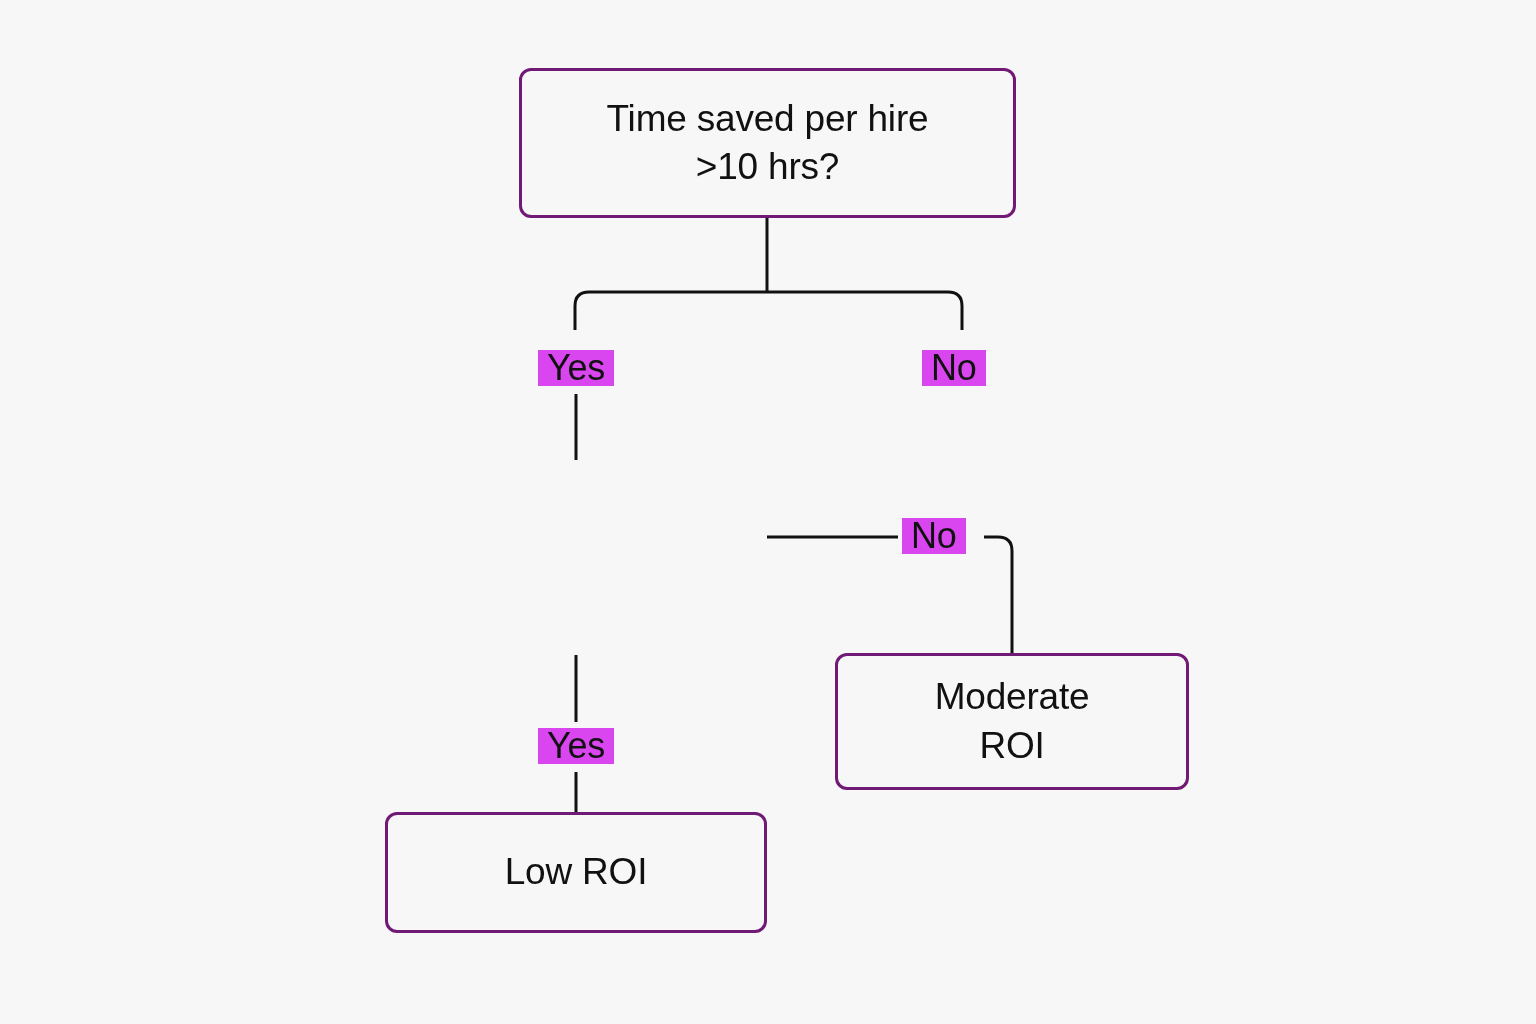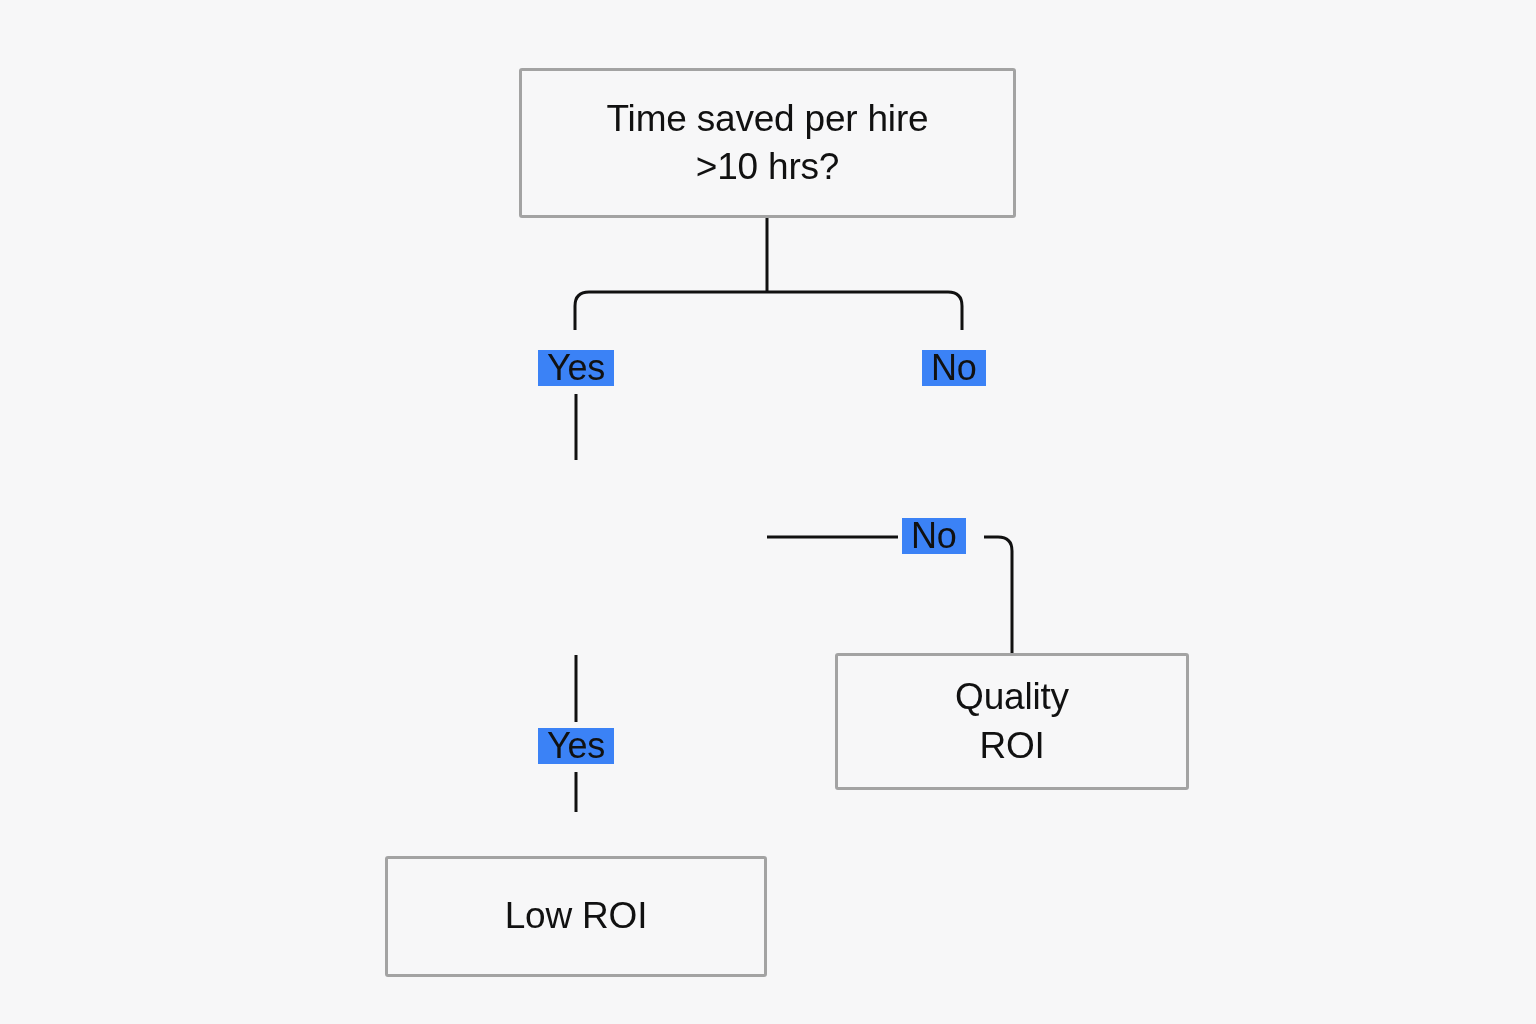--- a/index.html
+++ b/index.html
@@ -23,22 +23,22 @@
     position: absolute;
     left: 0;
     top: 0;
     width: 1536px;
     height: 1024px;
   }
   .node {
     position: absolute;
     box-sizing: border-box;
     background: #f7f7f8;
-    border: 3px solid #a3a3a3;
-    border-radius: 3px;
+    border: 3px solid #701a75;
+    border-radius: 12px;
     display: flex;
     align-items: center;
     justify-content: center;
     text-align: center;
     color: #111111;
     line-height: 1.30;
     white-space: pre-line;
     letter-spacing: -0.2px;
   }
   #node-time-saved {
@@ -54,35 +54,34 @@
     width: 382px;
     height: 195px;
     font-size: 37px;
   }
   #node-low-roi {
     left: 385px;
     top: 812px;
     width: 382px;
     height: 121px;
     font-size: 37px;
-    margin-top: 44px;
   }
   #node-moderate-roi {
     left: 835px;
     top: 653px;
     width: 354px;
     height: 137px;
     font-size: 37px;
   }
   .edge-label {
     position: absolute;
     color: #111111;
     font-size: 36px;
     line-height: 1;
-    background: #3b82f6;
+    background: #d946ef;
     padding: 0 9px;
     white-space: nowrap;
     letter-spacing: -0.2px;
   }
   #label-top-yes {
     left: 538px;
     top: 350px;
   }
   #label-top-no {
     left: 922px;
@@ -124,21 +123,21 @@
     <span>Time saved per hire
 &gt;10 hrs?</span>
   </div>
 
 
   <div class="node" id="node-low-roi">
     <span>Low ROI</span>
   </div>
 
   <div class="node" id="node-moderate-roi">
-    <span>Quality
+    <span>Moderate
 ROI</span>
   </div>
 
   <div class="edge-label" id="label-top-yes">Yes</div>
 
   <div class="edge-label" id="label-top-no">No</div>
 
   <div class="edge-label" id="label-quality-yes">Yes</div>
 
   <div class="edge-label" id="label-quality-no">No</div>

